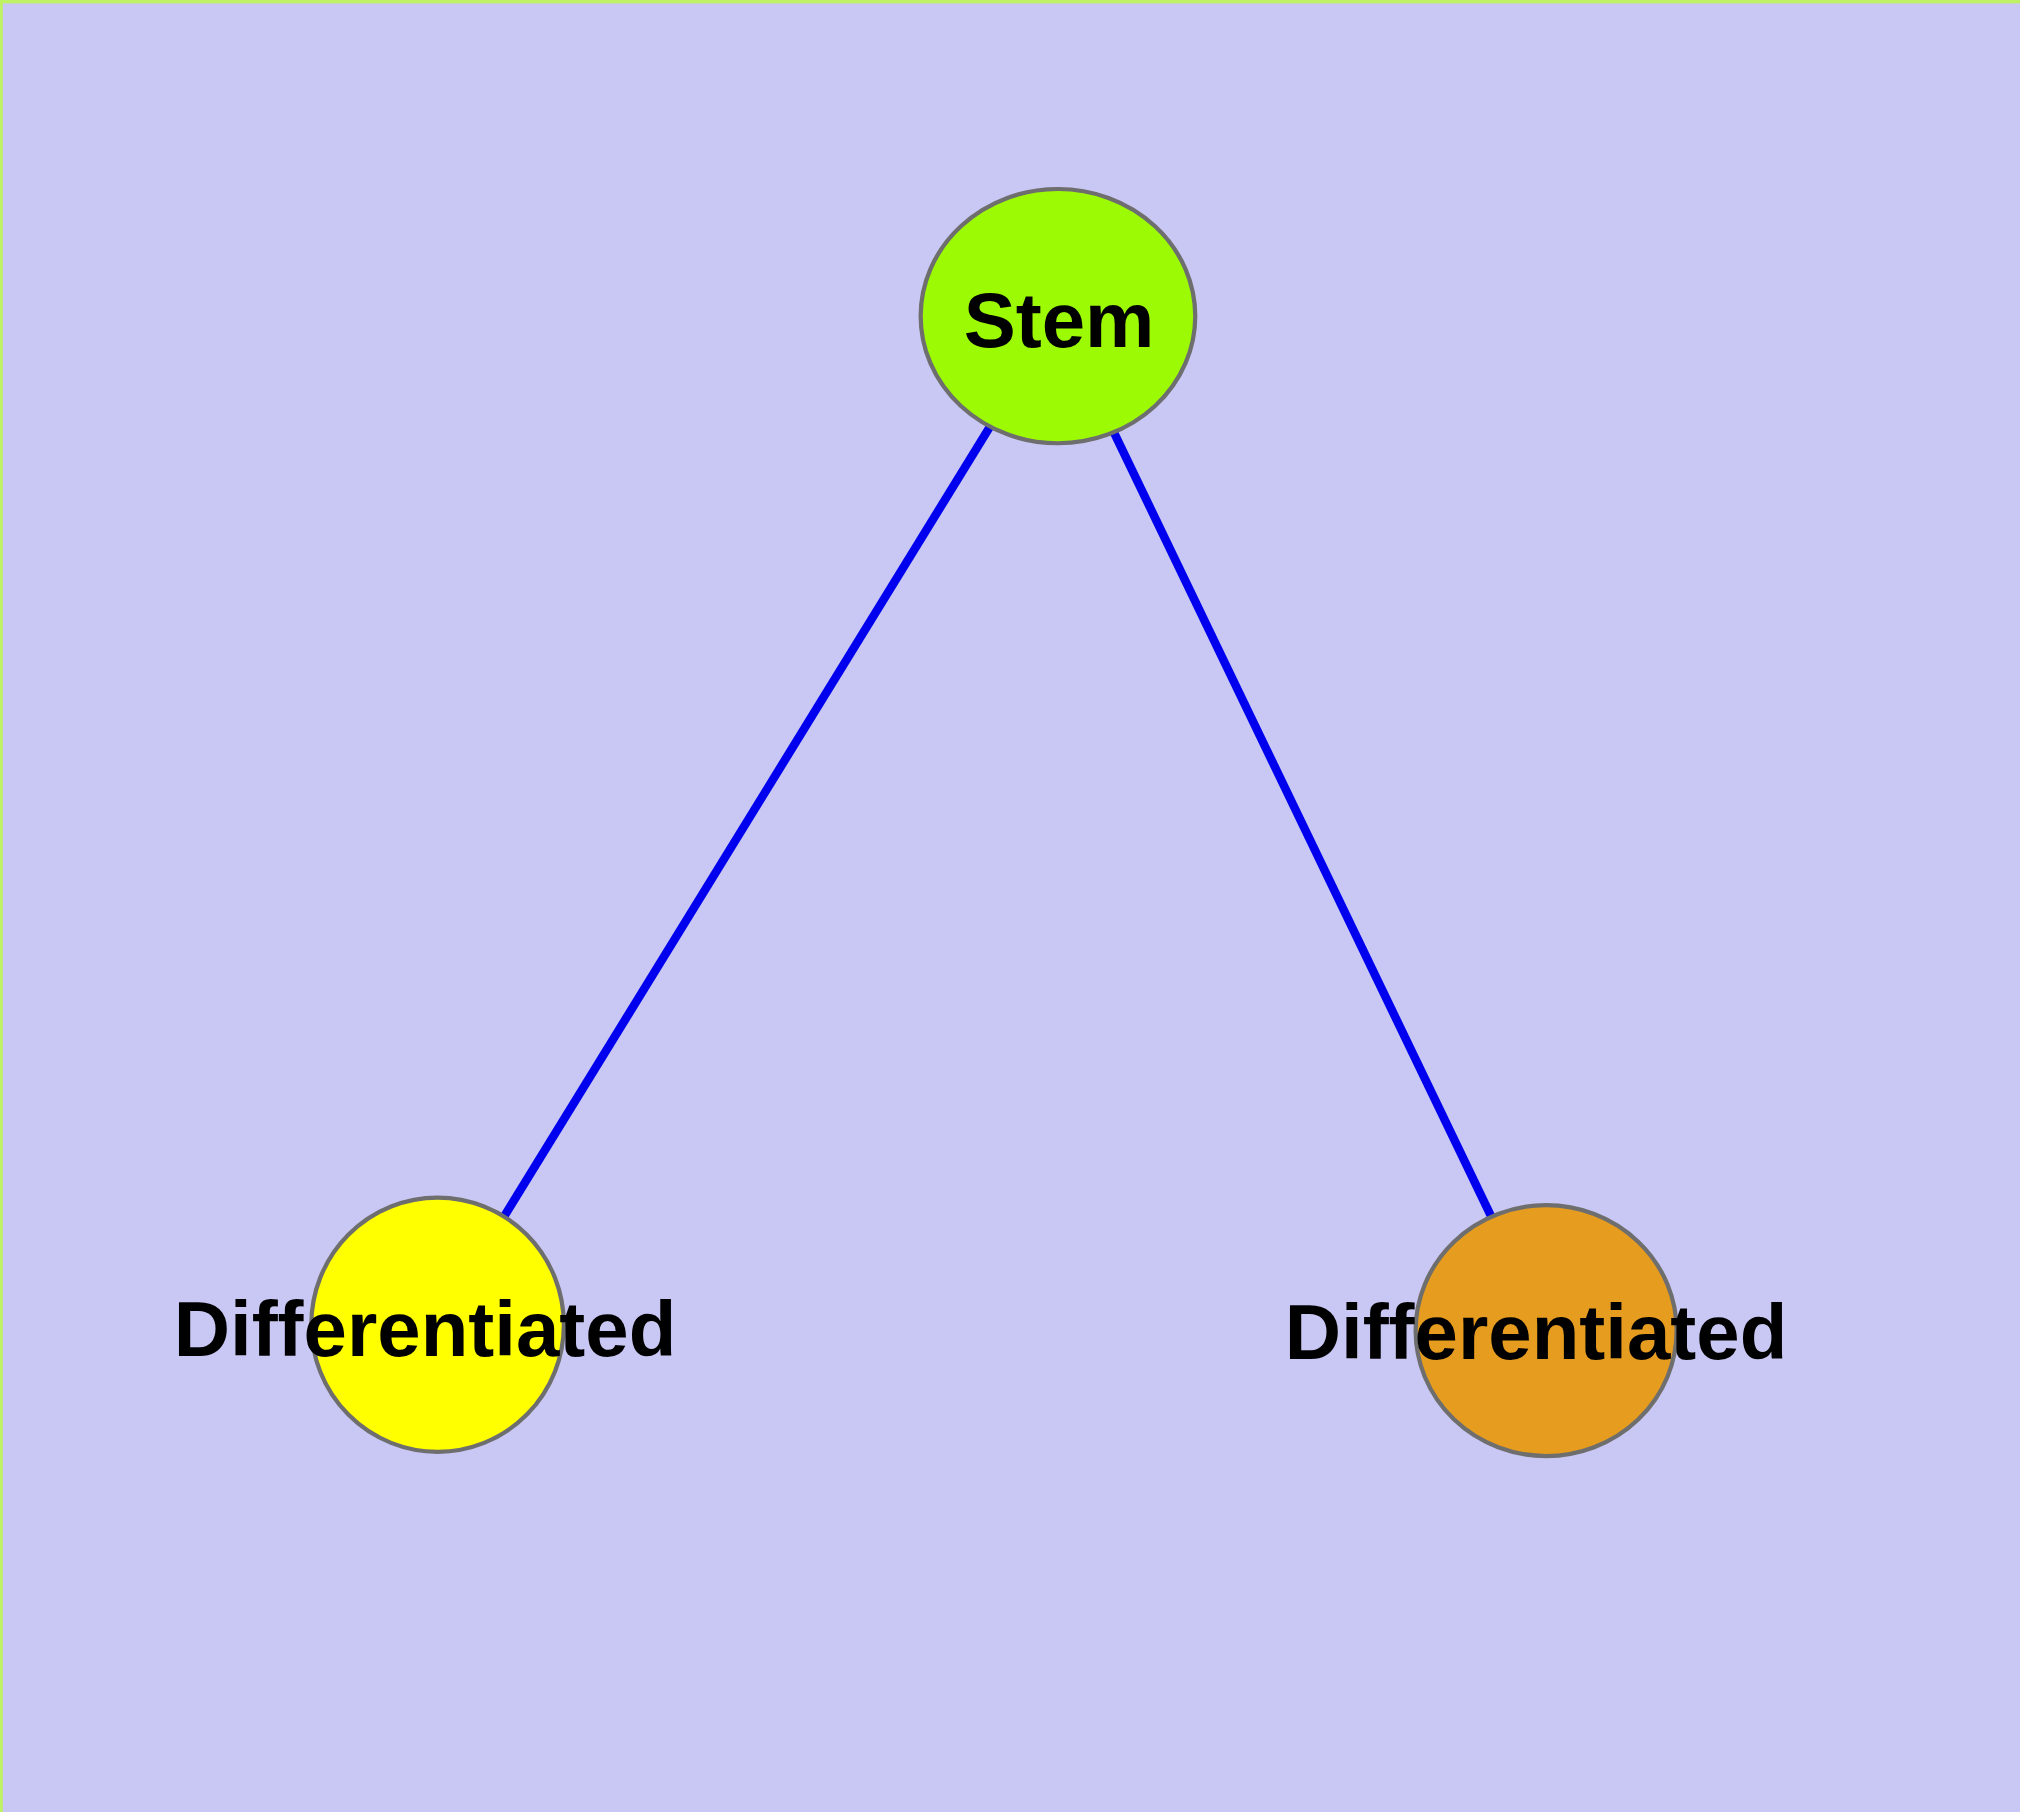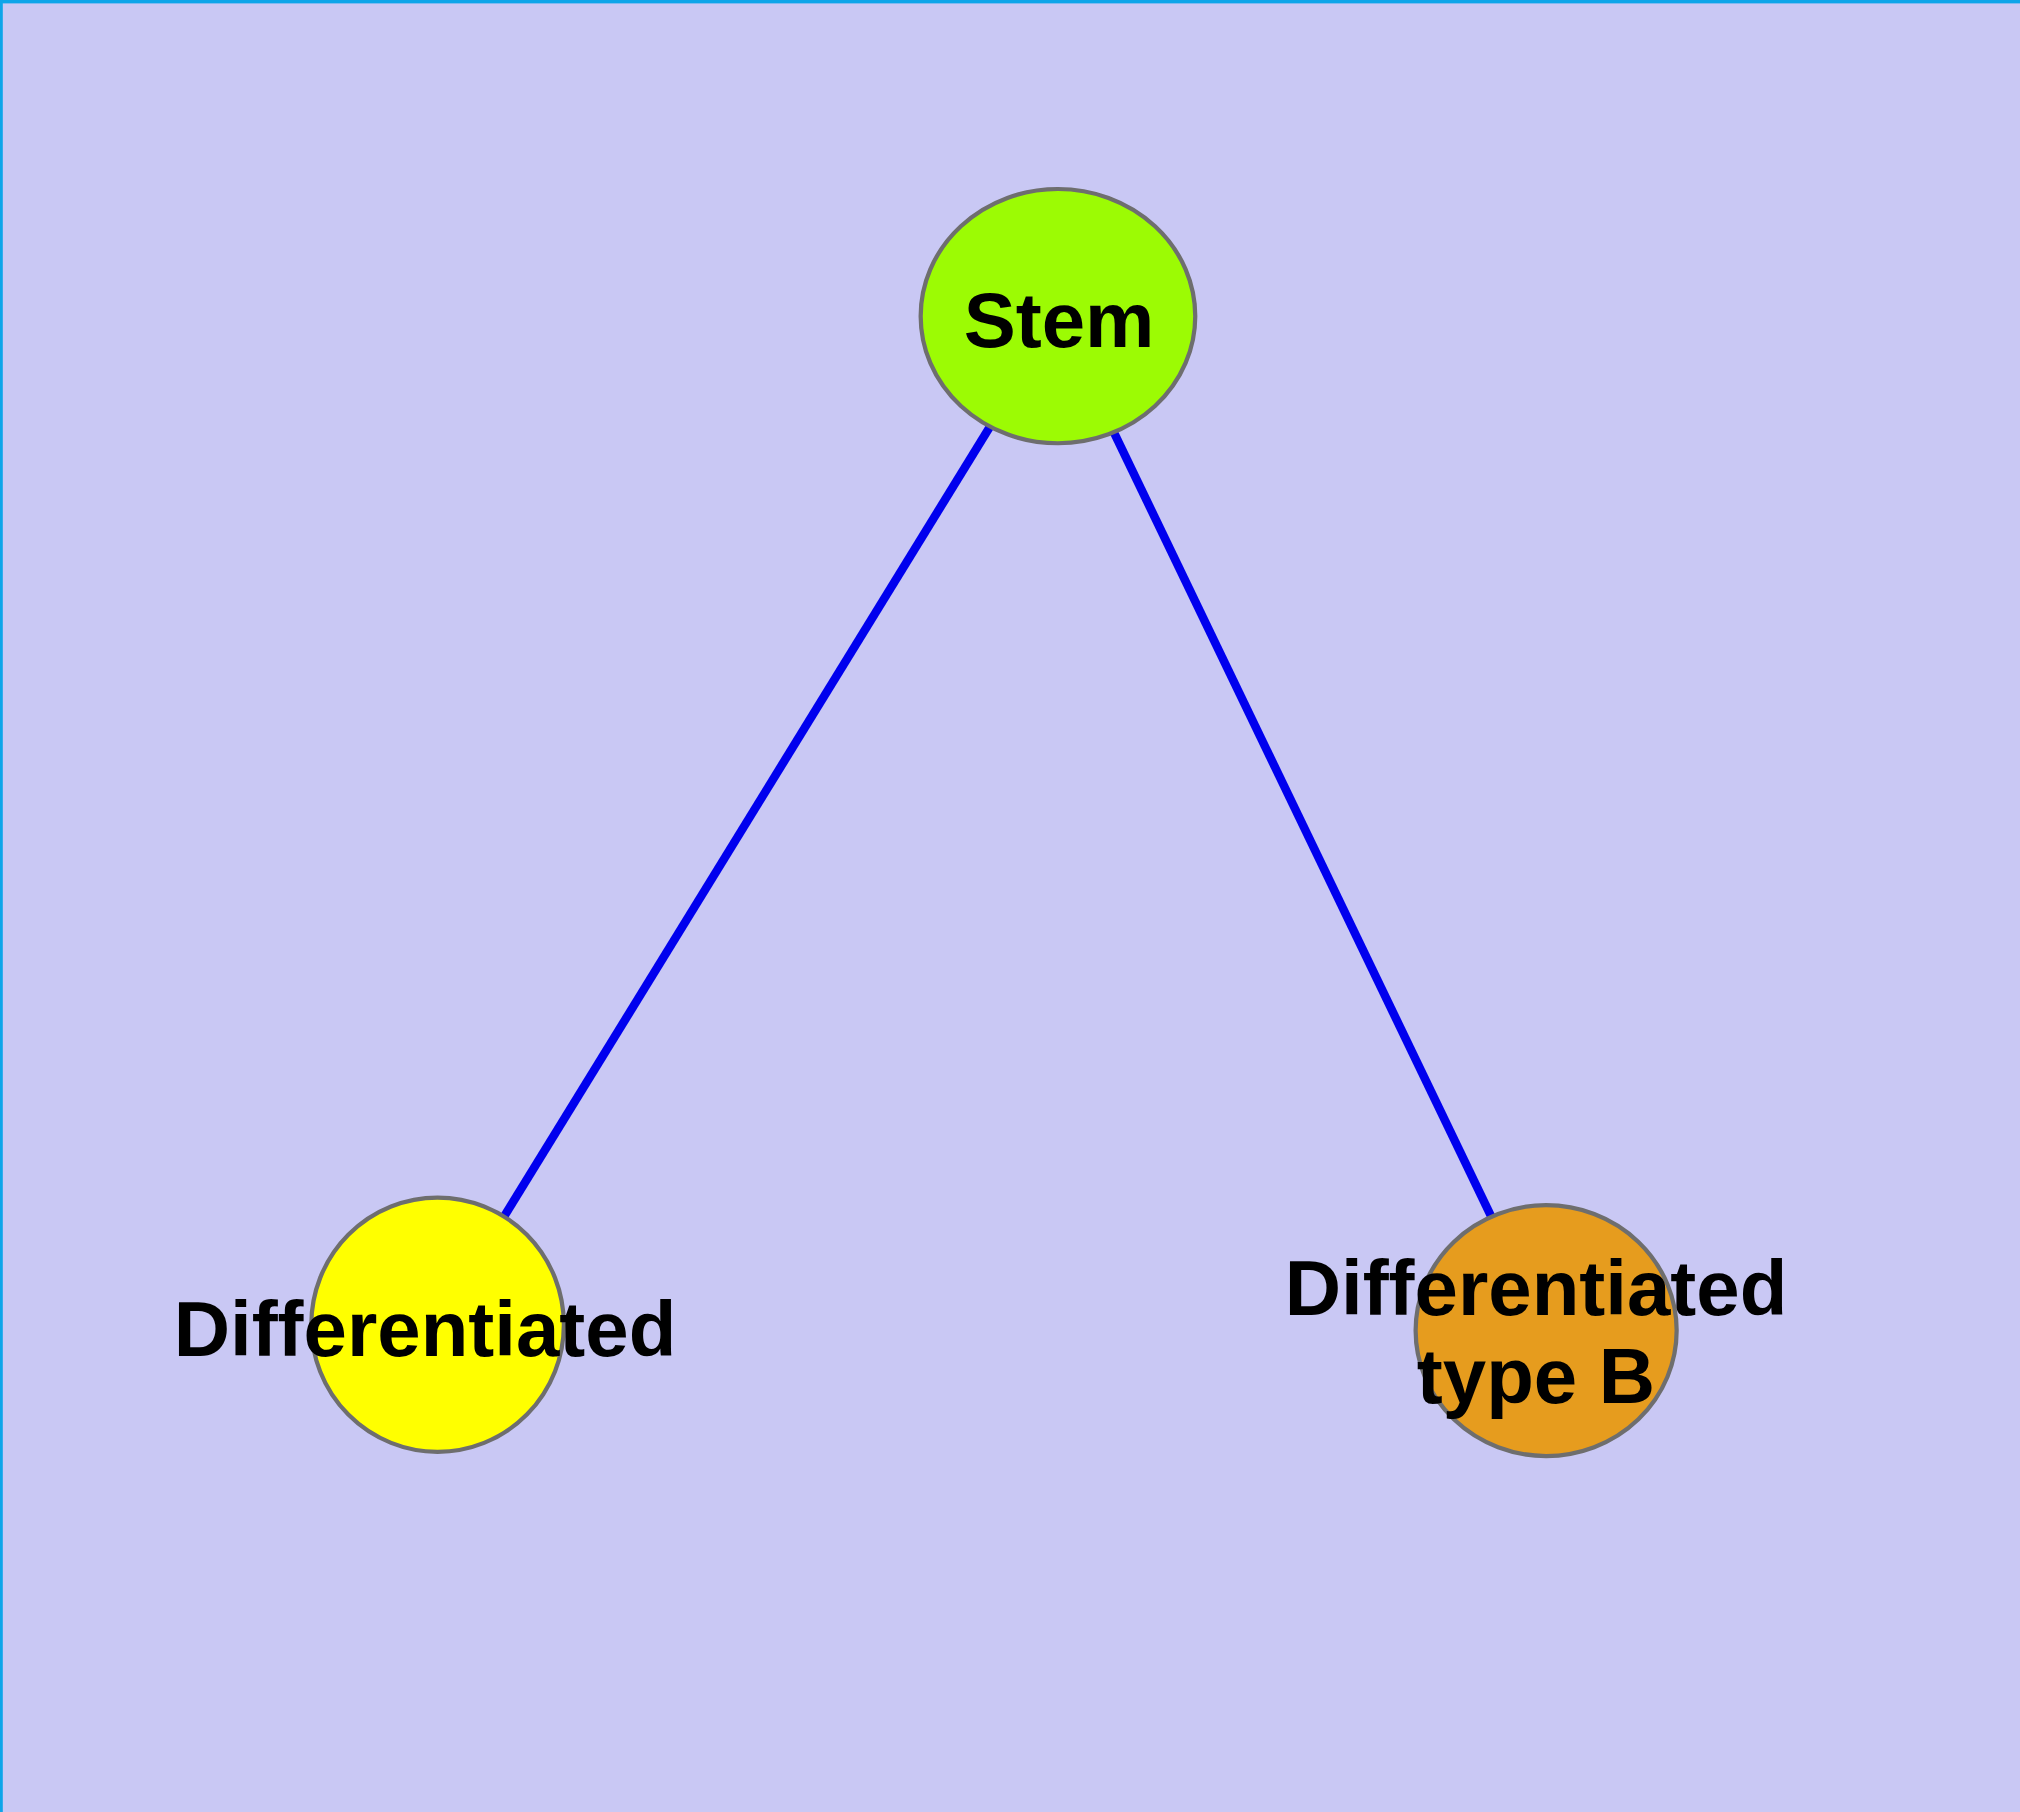--- a/index.html
+++ b/index.html
@@ -6,21 +6,21 @@
     margin: 0;
     padding: 0;
     background: #ffffff;
     font-family: "Liberation Sans", sans-serif;
   }
   #stage {
     position: relative;
     width: 2021px;
     height: 1812px;
     overflow: hidden;
-    background: #0ea5e9;
+    background: #bef264;
   }
   #graph-svg {
     position: absolute;
     left: 0;
     top: 0;
     width: 2021px;
     height: 1812px;
     display: block;
   }
   .edge {
@@ -64,17 +64,16 @@
   <div class="node-label" style="left: 1059px; top: 320px; color: rgb(0, 0, 0);">
     <span>Stem</span>
   </div>
 
   <div class="node-label" style="left: 425px; top: 1329px; color: rgb(0, 0, 0);">
     <span>Differentiated</span>
   </div>
 
   <div class="node-label" style="left: 1536px; top: 1332px; color: rgb(0, 0, 0);">
     <span>Differentiated</span>
-    <span>type B</span>
   </div>
 
 </div>
 
 
 </body></html>

